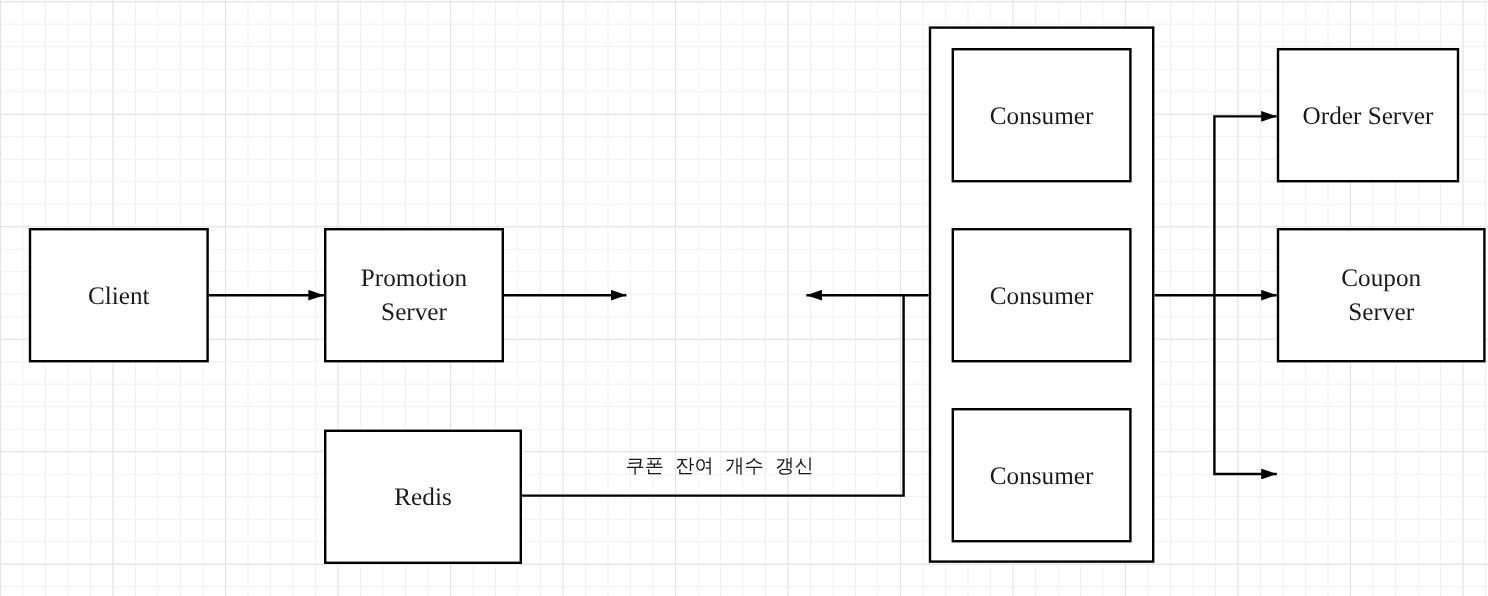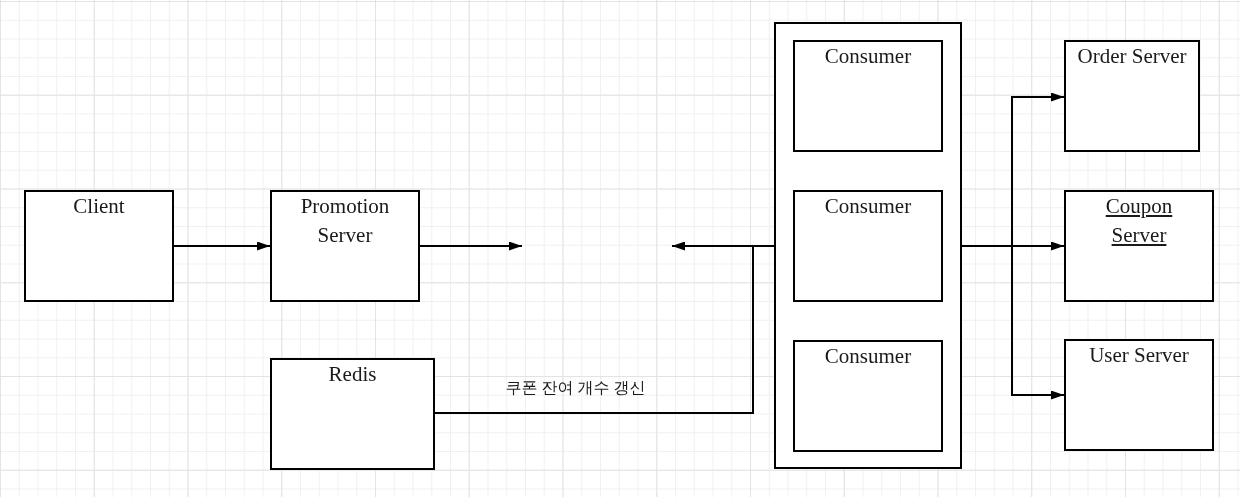--- a/index.html
+++ b/index.html
@@ -25,21 +25,21 @@
     position: absolute;
     left: 0; top: 0;
     width: 1240px; height: 497px;
     pointer-events: none;
   }
   .node {
     position: absolute;
     background: #ffffff;
     border: 2px solid #000000;
     display: flex;
-    align-items: flex-start;
+    align-items: center;
     justify-content: center;
     text-align: center;
     font-size: 21px;
     line-height: 1.38;
     color: #1a1a1a;
   }
   .node span {
     display: inline-block;
     max-width: 112px;
   }
@@ -50,32 +50,32 @@
   }
   
   .n-client   { left: 24px;   top: 190px; width: 150px; height: 112px; }
   .n-promo    { left: 270px;  top: 190px; width: 150px; height: 112px; }
   .n-sqs      { left: 522px;  top: 190px; width: 150px; height: 112px; }
   .n-redis    { left: 270px;  top: 358px; width: 165px; height: 112px; }
   .n-group    { left: 774px;  top: 22px;  width: 188px; height: 447px; }
   .n-cons1    { left: 793px;  top: 40px;  width: 150px; height: 112px; }
   .n-cons2    { left: 793px;  top: 190px; width: 150px; height: 112px; }
   .n-cons3    { left: 793px;  top: 340px; width: 150px; height: 112px; }
-  .n-order    { left: 1064px; top: 40px;  width: 136px; height: 112px; }
-  .n-coupon   { left: 1064px; top: 190px; width: 150px; height: 112px; text-decoration: underline; }
+  .n-order    { left: 1064px; top: 40px;  width: 152px; height: 112px; }
+  .n-coupon   { left: 1064px; top: 190px; width: 174px; height: 112px; }
   .n-user     { left: 1064px; top: 339px; width: 150px; height: 112px; }
   .edge-label {
     position: absolute;
     left: 473px;
     top: 378px;
     width: 205px;
-    text-align: center;
+    text-align: right;
     font-size: 16px;
     color: #1a1a1a;
-    font-family: Liberation Serif, serif;
+    font-family: Liberation Mono, monospace;
   }
 </style>
 </head>
 <body>
 
 <div class="canvas">
 
   <svg class="edges" viewBox="0 0 1240 497">
     <defs>
       <marker id="arrow" markerUnits="userSpaceOnUse" markerWidth="13" markerHeight="9" refX="13" refY="4.5" orient="auto">
@@ -119,19 +119,16 @@
   </div>
 
   <div class="node n-order">
     <span>Order Server</span>
   </div>
 
   <div class="node n-coupon">
     <span>Coupon Server</span>
   </div>
 
-  <div class="node n-user">
-    <span>User Server</span>
-  </div>
 
   <div class="edge-label">쿠폰 잔여 개수 갱신</div>
 
 </div>
 
 </body></html>

